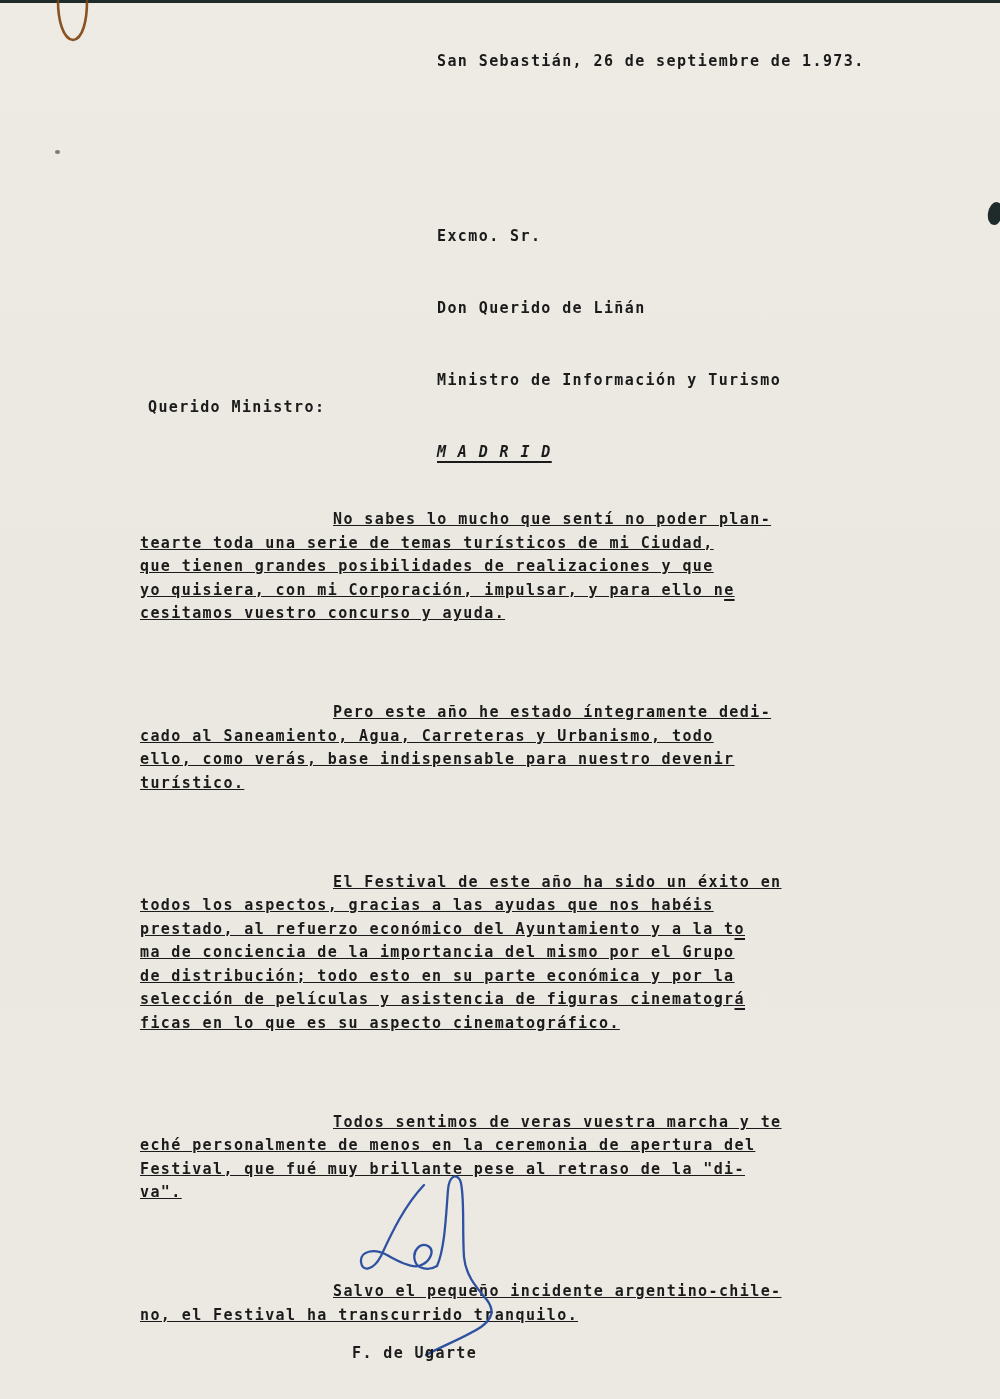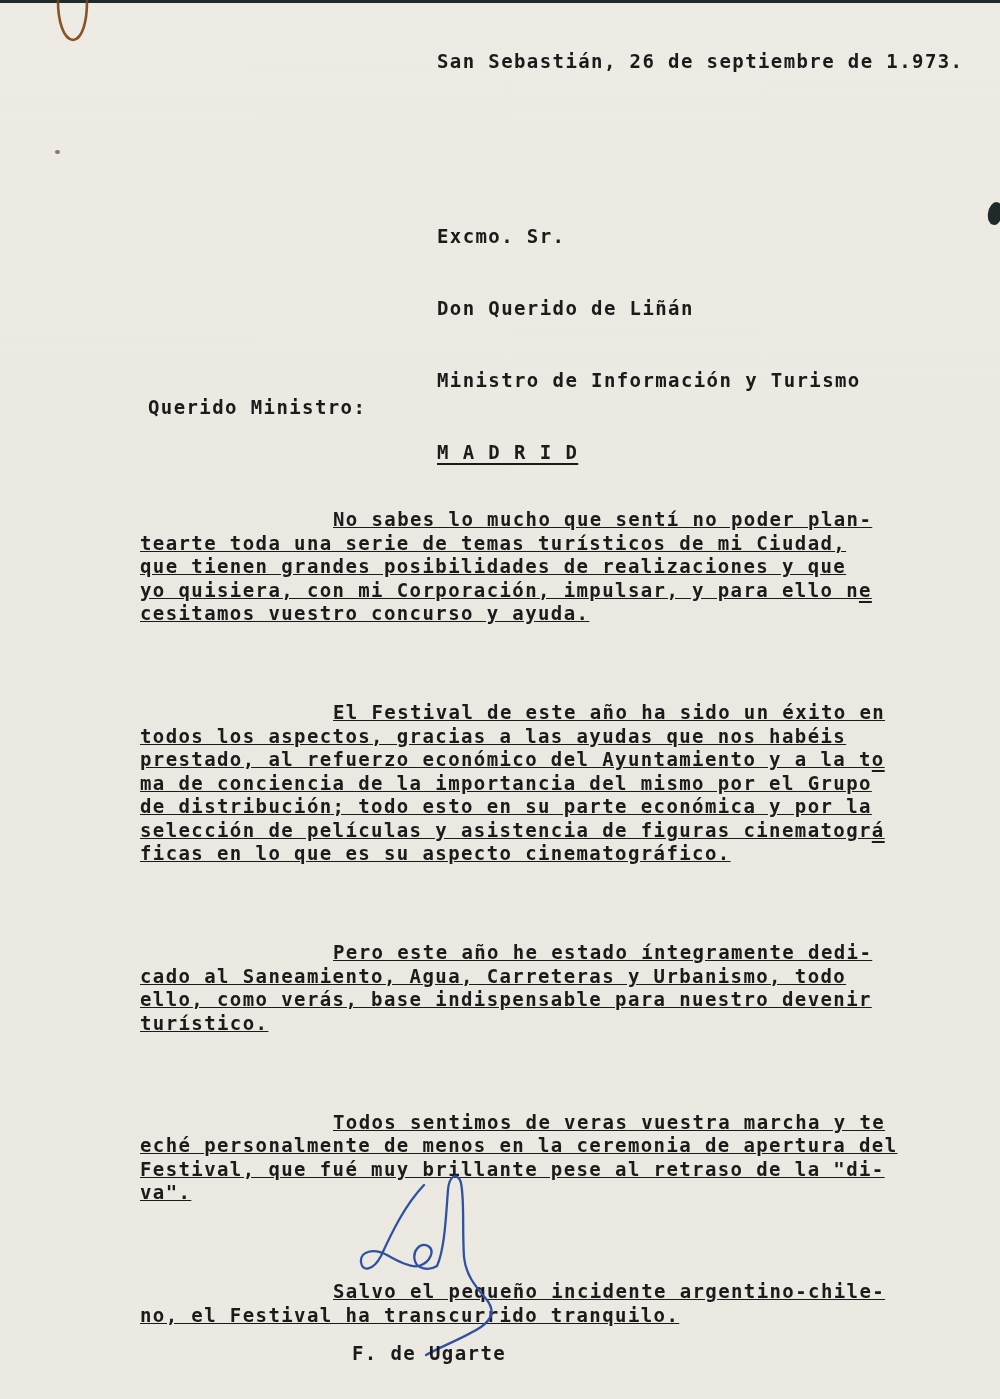--- a/index.html
+++ b/index.html
@@ -10,31 +10,32 @@
     overflow:hidden;
     font-family:"DejaVu Sans Mono","Liberation Mono",monospace;
     font-weight:bold;
     color:var(--ink,#1b1b1b);
   }
   .scan-edge{
     position:absolute;top:0;left:0;width:1000px;height:3px;
     background:var(--edge,#1e2b2a);
   }
   .typed{
-    font-size:19px;
+    font-size:15px;
     letter-spacing:1.4px;
     line-height:23.5px;
     white-space:pre-wrap;
   }
   .date{position:absolute;left:437px;top:50px;}
   .recipient{position:absolute;left:437px;top:176px;line-height:24px;}
   .recipient .city{
     text-decoration:underline;
     text-decoration-thickness:2px;
     text-underline-offset:4px;
+    font-style:italic;
   }
   .body{position:absolute;left:140px;top:349px;width:792px;}
   .salutation{margin:0 0 13px 8px;}
   .para{margin:5px 0 0 0;text-indent:193px;text-decoration:underline;}
   .u{
     text-decoration:underline;
     text-decoration-thickness:2px;
     text-underline-offset:4px;
   }
   .signature-svg{position:absolute;left:340px;top:1160px;}
@@ -75,32 +76,32 @@
 
   <div class="typed body">
     <div class="salutation">Querido Ministro:</div>
 
     <p class="para"><span>No sabes lo mucho que sentí no poder plan-
 tearte toda una serie de temas turísticos de mi Ciudad,
 que tienen grandes posibilidades de realizaciones y que
 yo quisiera, con mi Corporación, impulsar, y para ello n</span><span class="u">e</span><span>
 cesitamos vuestro concurso y ayuda.</span></p>
 
+    <p class="para">Pero este año he estado íntegramente dedi-
+cado al Saneamiento, Agua, Carreteras y Urbanismo, todo
+ello, como verás, base indispensable para nuestro devenir
+turístico.</p>
+
     <p class="para"><span>El Festival de este año ha sido un éxito en
 todos los aspectos, gracias a las ayudas que nos habéis
 prestado, al refuerzo económico del Ayuntamiento y a la t</span><span class="u">o</span><span>
 ma de conciencia de la importancia del mismo por el Grupo
 de distribución; todo esto en su parte económica y por la
 selección de películas y asistencia de figuras cinematogr</span><span class="u">á</span><span>
 ficas en lo que es su aspecto cinematográfico.</span></p>
-
-    <p class="para">Pero este año he estado íntegramente dedi-
-cado al Saneamiento, Agua, Carreteras y Urbanismo, todo
-ello, como verás, base indispensable para nuestro devenir
-turístico.</p>
 
     <p class="para">Todos sentimos de veras vuestra marcha y te
 eché personalmente de menos en la ceremonia de apertura del
 Festival, que fué muy brillante pese al retraso de la "di-
 va".</p>
 
     <p class="para">Salvo el pequeño incidente argentino-chile-
 no, el Festival ha transcurrido tranquilo.</p>
 
     

